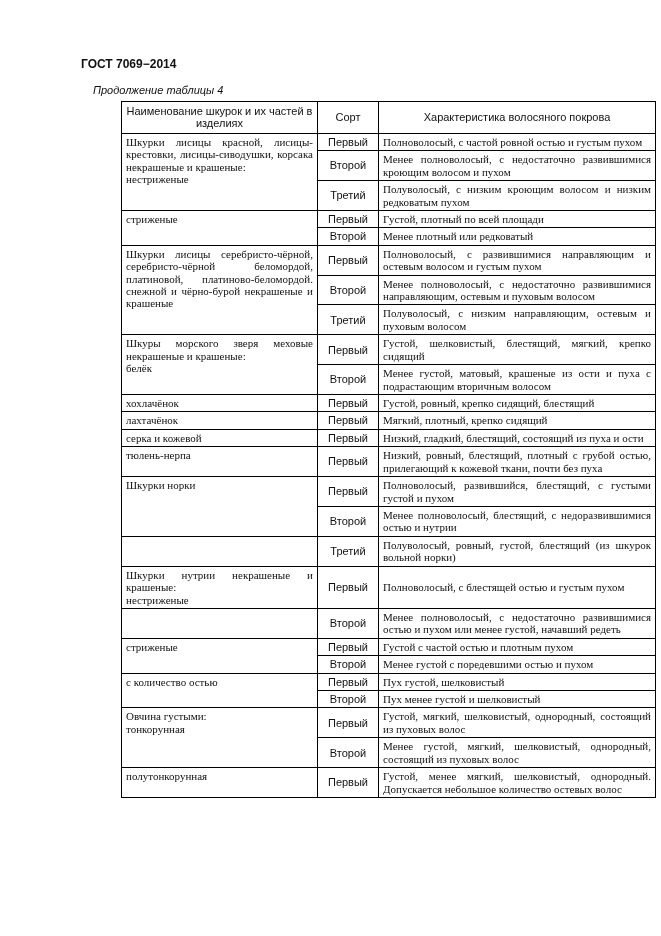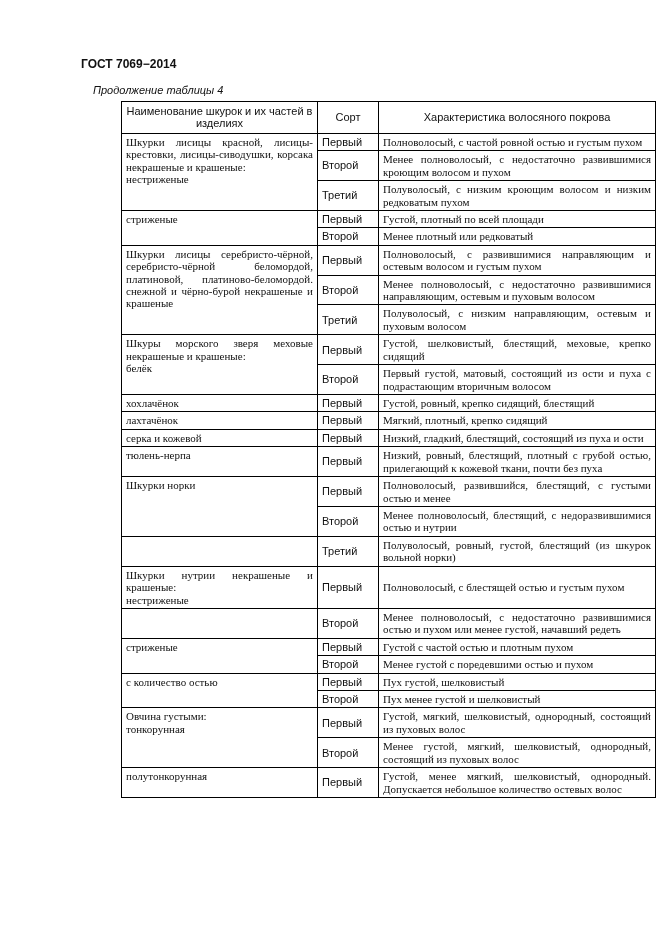--- a/index.html
+++ b/index.html
@@ -43,21 +43,21 @@
   }
   td { padding: 2px 4px; }
   td.name-cell {
     vertical-align: top;
     text-align: justify;
     white-space: pre-line;
     font-family: Liberation Serif, serif;
   }
   td.grade-cell {
     vertical-align: middle;
-    text-align: left;
+    text-align: center;
   }
   td.desc-cell {
     vertical-align: middle;
     text-align: justify;
     font-family: Liberation Serif, serif;
   }
   .page-number {
     position: absolute; left: 81px; top: 937px;
     font-size: 11px;
     margin-left: 41px;
@@ -119,25 +119,25 @@
           <td class="desc-cell">Менее полноволосый, с недостаточно развившимися направляющим, остевым и пуховым волосом</td>
         </tr>
         <tr>
           <td class="grade-cell">Третий</td>
           <td class="desc-cell">Полуволосый, с низким направляющим, остевым и пуховым волосом</td>
         </tr>
         <tr>
           <td class="name-cell" rowspan="2">Шкуры морского зверя меховые некрашеные и крашеные:
 белёк</td>
           <td class="grade-cell">Первый</td>
-          <td class="desc-cell">Густой, шелковистый, блестящий, меховые, крепко сидящий</td>
-        </tr>
-        <tr>
-          <td class="grade-cell">Второй</td>
-          <td class="desc-cell">Первый густой, матовый, состоящий из ости и пуха с подрастающим вторичным волосом</td>
+          <td class="desc-cell">Густой, шелковистый, блестящий, мягкий, крепко сидящий</td>
+        </tr>
+        <tr>
+          <td class="grade-cell">Второй</td>
+          <td class="desc-cell">Менее густой, матовый, крашеные из ости и пуха с подрастающим вторичным волосом</td>
         </tr>
         <tr>
           <td class="name-cell" rowspan="1">хохлачёнок</td>
           <td class="grade-cell">Первый</td>
           <td class="desc-cell">Густой, ровный, крепко сидящий, блестящий</td>
         </tr>
         <tr>
           <td class="name-cell" rowspan="1">лахтачёнок</td>
           <td class="grade-cell">Первый</td>
           <td class="desc-cell">Мягкий, плотный, крепко сидящий</td>
@@ -148,21 +148,21 @@
           <td class="desc-cell">Низкий, гладкий, блестящий, состоящий из пуха и ости</td>
         </tr>
         <tr>
           <td class="name-cell" rowspan="1">тюлень-нерпа</td>
           <td class="grade-cell">Первый</td>
           <td class="desc-cell">Низкий, ровный, блестящий, плотный с грубой остью, прилегающий к кожевой ткани, почти без пуха</td>
         </tr>
         <tr>
           <td class="name-cell" rowspan="2">Шкурки норки</td>
           <td class="grade-cell">Первый</td>
-          <td class="desc-cell">Полноволосый, развившийся, блестящий, с густыми остью и менее</td>
+          <td class="desc-cell">Полноволосый, развившийся, блестящий, с густыми густой и пухом</td>
         </tr>
         <tr>
           <td class="grade-cell">Второй</td>
           <td class="desc-cell">Менее полноволосый, блестящий, с недоразвившимися остью и нутрии</td>
         </tr>
         <tr>
           <td class="name-cell" rowspan="1"></td>
           <td class="grade-cell">Третий</td>
           <td class="desc-cell">Полуволосый, ровный, густой, блестящий (из шкурок вольной норки)</td>
         </tr>

